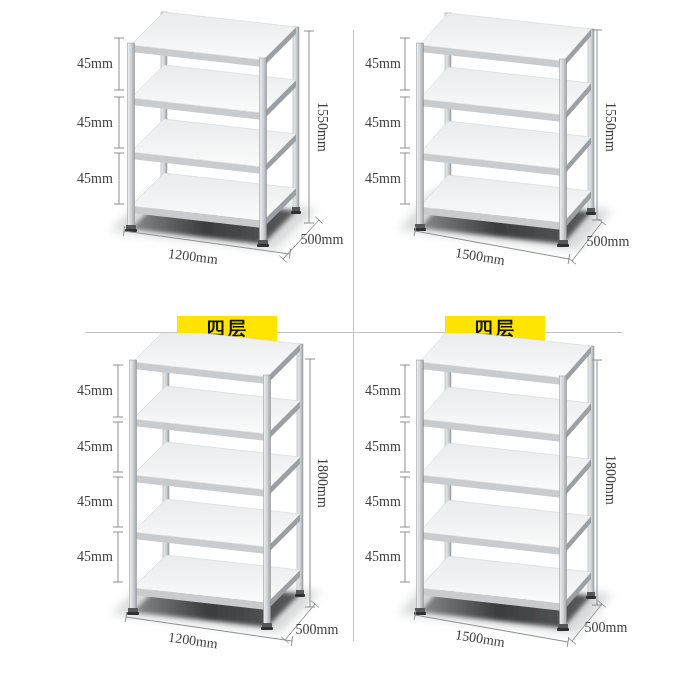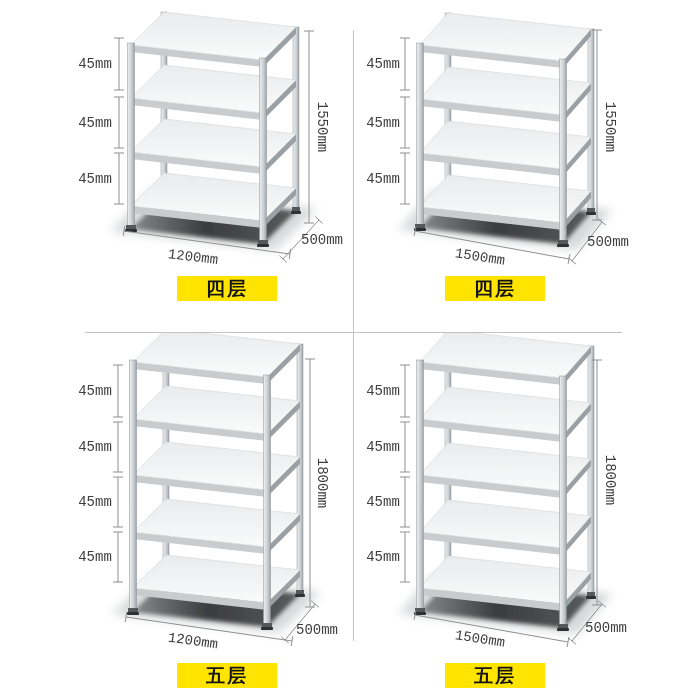--- a/index.html
+++ b/index.html
@@ -1,32 +1,32 @@
 <!DOCTYPE html>
 <html style="--accent: #ffe400; --dimtext: #3e3e3e; --divider: #c3c3c3;"><head>
 <meta charset="utf-8">
 <style>
   html,body{margin:0;padding:0;background:#ffffff;}
   #canvas{
     position:relative;width:700px;height:700px;background:#ffffff;overflow:hidden;
-    font-family:Liberation Mono, monospace;
+    font-family:Liberation Serif, serif;
   }
   .panel{position:absolute;width:350px;}
   .panel svg{position:absolute;left:0;top:0;}
   .divider{position:absolute;background:var(--divider,#c3c3c3);}
   #divider-v{left:353px;top:30px;width:1px;height:611px;}
   #divider-h{left:85px;top:332px;width:537px;height:1px;}
   .dim-label{
     position:absolute;font-size:14px;line-height:1;color:var(--dimtext,#3e3e3e);
     white-space:nowrap;transform:translate(-50%,-50%);
   }
   .badge{
     position:absolute;width:100px;height:25px;background:var(--accent,#ffe400);
     display:flex;align-items:center;justify-content:center;
-    font-size:19px;font-weight:bold;color:#141414;letter-spacing:2px;
+    font-size:19px;font-weight:bold;color:#141414;letter-spacing:2px;margin-top:40px;
   }
 </style>
 </head>
 <body>
 
 <div id="canvas">
   <div id="divider-v" class="divider"></div>
   <div id="divider-h" class="divider"></div>
 
   <section class="panel" id="panel-0" style="left: 0px; top: 0px; height: 333px;">

